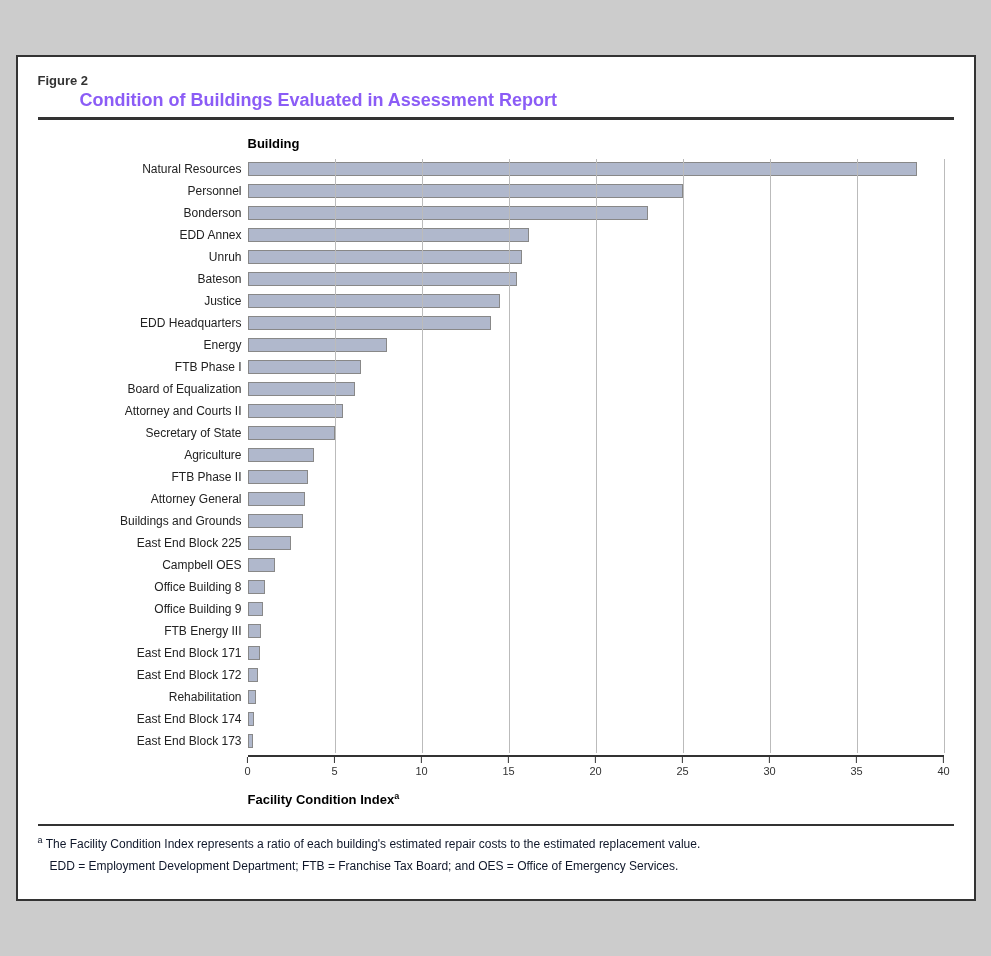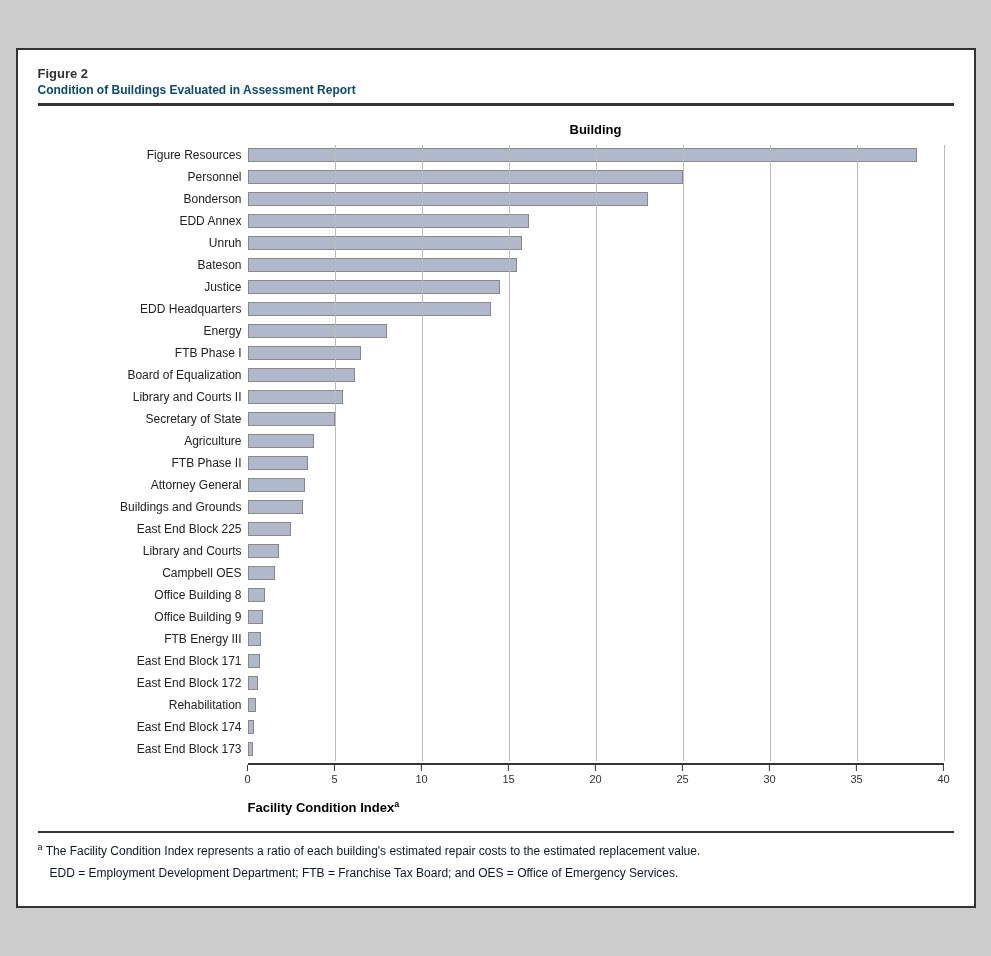--- a/index.html
+++ b/index.html
@@ -17,39 +17,39 @@
       width: 960px;
       padding: 16px 20px 20px 20px;
     }
     .figure-label {
       font-size: 13px;
       font-weight: bold;
       color: #333;
       margin-bottom: 2px;
     }
     .figure-title {
-      font-size: 12px;
+      font-size: 18px;
       font-weight: bold;
-      color: #0c4a6e;
+      color: #8b5cf6;
       margin-bottom: 6px;
+      margin-left: 42px;
     }
     .divider-top {
       border: none;
       border-top: 3px solid #333;
       margin-bottom: 16px;
     }
     .chart-area {
       display: flex;
       flex-direction: column;
       padding: 0 10px;
     }
     .chart-header {
       font-size: 13px;
       font-weight: bold;
-      text-align: center;
       margin-bottom: 8px;
       padding-left: 200px;
     }
     .chart-body {
       display: flex;
       flex-direction: column;
     }
     .bar-row {
       display: flex;
       align-items: center;
@@ -139,21 +139,21 @@
     <div class="chart-header">Building</div>
 
     <div style="display:flex;">
       <div style="width:200px; flex-shrink:0;"></div>
 
     </div>
 
     <div class="chart-body" id="chart-body" style="position: relative;">
 
     <div class="bar-row">
-          <div class="bar-label">Figure Resources</div>
+          <div class="bar-label">Natural Resources</div>
           <div class="bar-track">
             <div class="bar-fill" style="width: 96.25%;"></div>
           </div>
         </div>
         <div class="bar-row">
           <div class="bar-label">Personnel</div>
           <div class="bar-track">
             <div class="bar-fill" style="width: 62.5%;"></div>
           </div>
         </div>
@@ -205,21 +205,21 @@
             <div class="bar-fill" style="width: 16.25%;"></div>
           </div>
         </div>
         <div class="bar-row">
           <div class="bar-label">Board of Equalization</div>
           <div class="bar-track">
             <div class="bar-fill" style="width: 15.5%;"></div>
           </div>
         </div>
         <div class="bar-row">
-          <div class="bar-label">Library and Courts II</div>
+          <div class="bar-label">Attorney and Courts II</div>
           <div class="bar-track">
             <div class="bar-fill" style="width: 13.75%;"></div>
           </div>
         </div>
         <div class="bar-row">
           <div class="bar-label">Secretary of State</div>
           <div class="bar-track">
             <div class="bar-fill" style="width: 12.5%;"></div>
           </div>
         </div>
@@ -244,26 +244,20 @@
         <div class="bar-row">
           <div class="bar-label">Buildings and Grounds</div>
           <div class="bar-track">
             <div class="bar-fill" style="width: 8%;"></div>
           </div>
         </div>
         <div class="bar-row">
           <div class="bar-label">East End Block 225</div>
           <div class="bar-track">
             <div class="bar-fill" style="width: 6.25%;"></div>
-          </div>
-        </div>
-        <div class="bar-row">
-          <div class="bar-label">Library and Courts</div>
-          <div class="bar-track">
-            <div class="bar-fill" style="width: 4.5%;"></div>
           </div>
         </div>
         <div class="bar-row">
           <div class="bar-label">Campbell OES</div>
           <div class="bar-track">
             <div class="bar-fill" style="width: 4%;"></div>
           </div>
         </div>
         <div class="bar-row">
           <div class="bar-label">Office Building 8</div>

